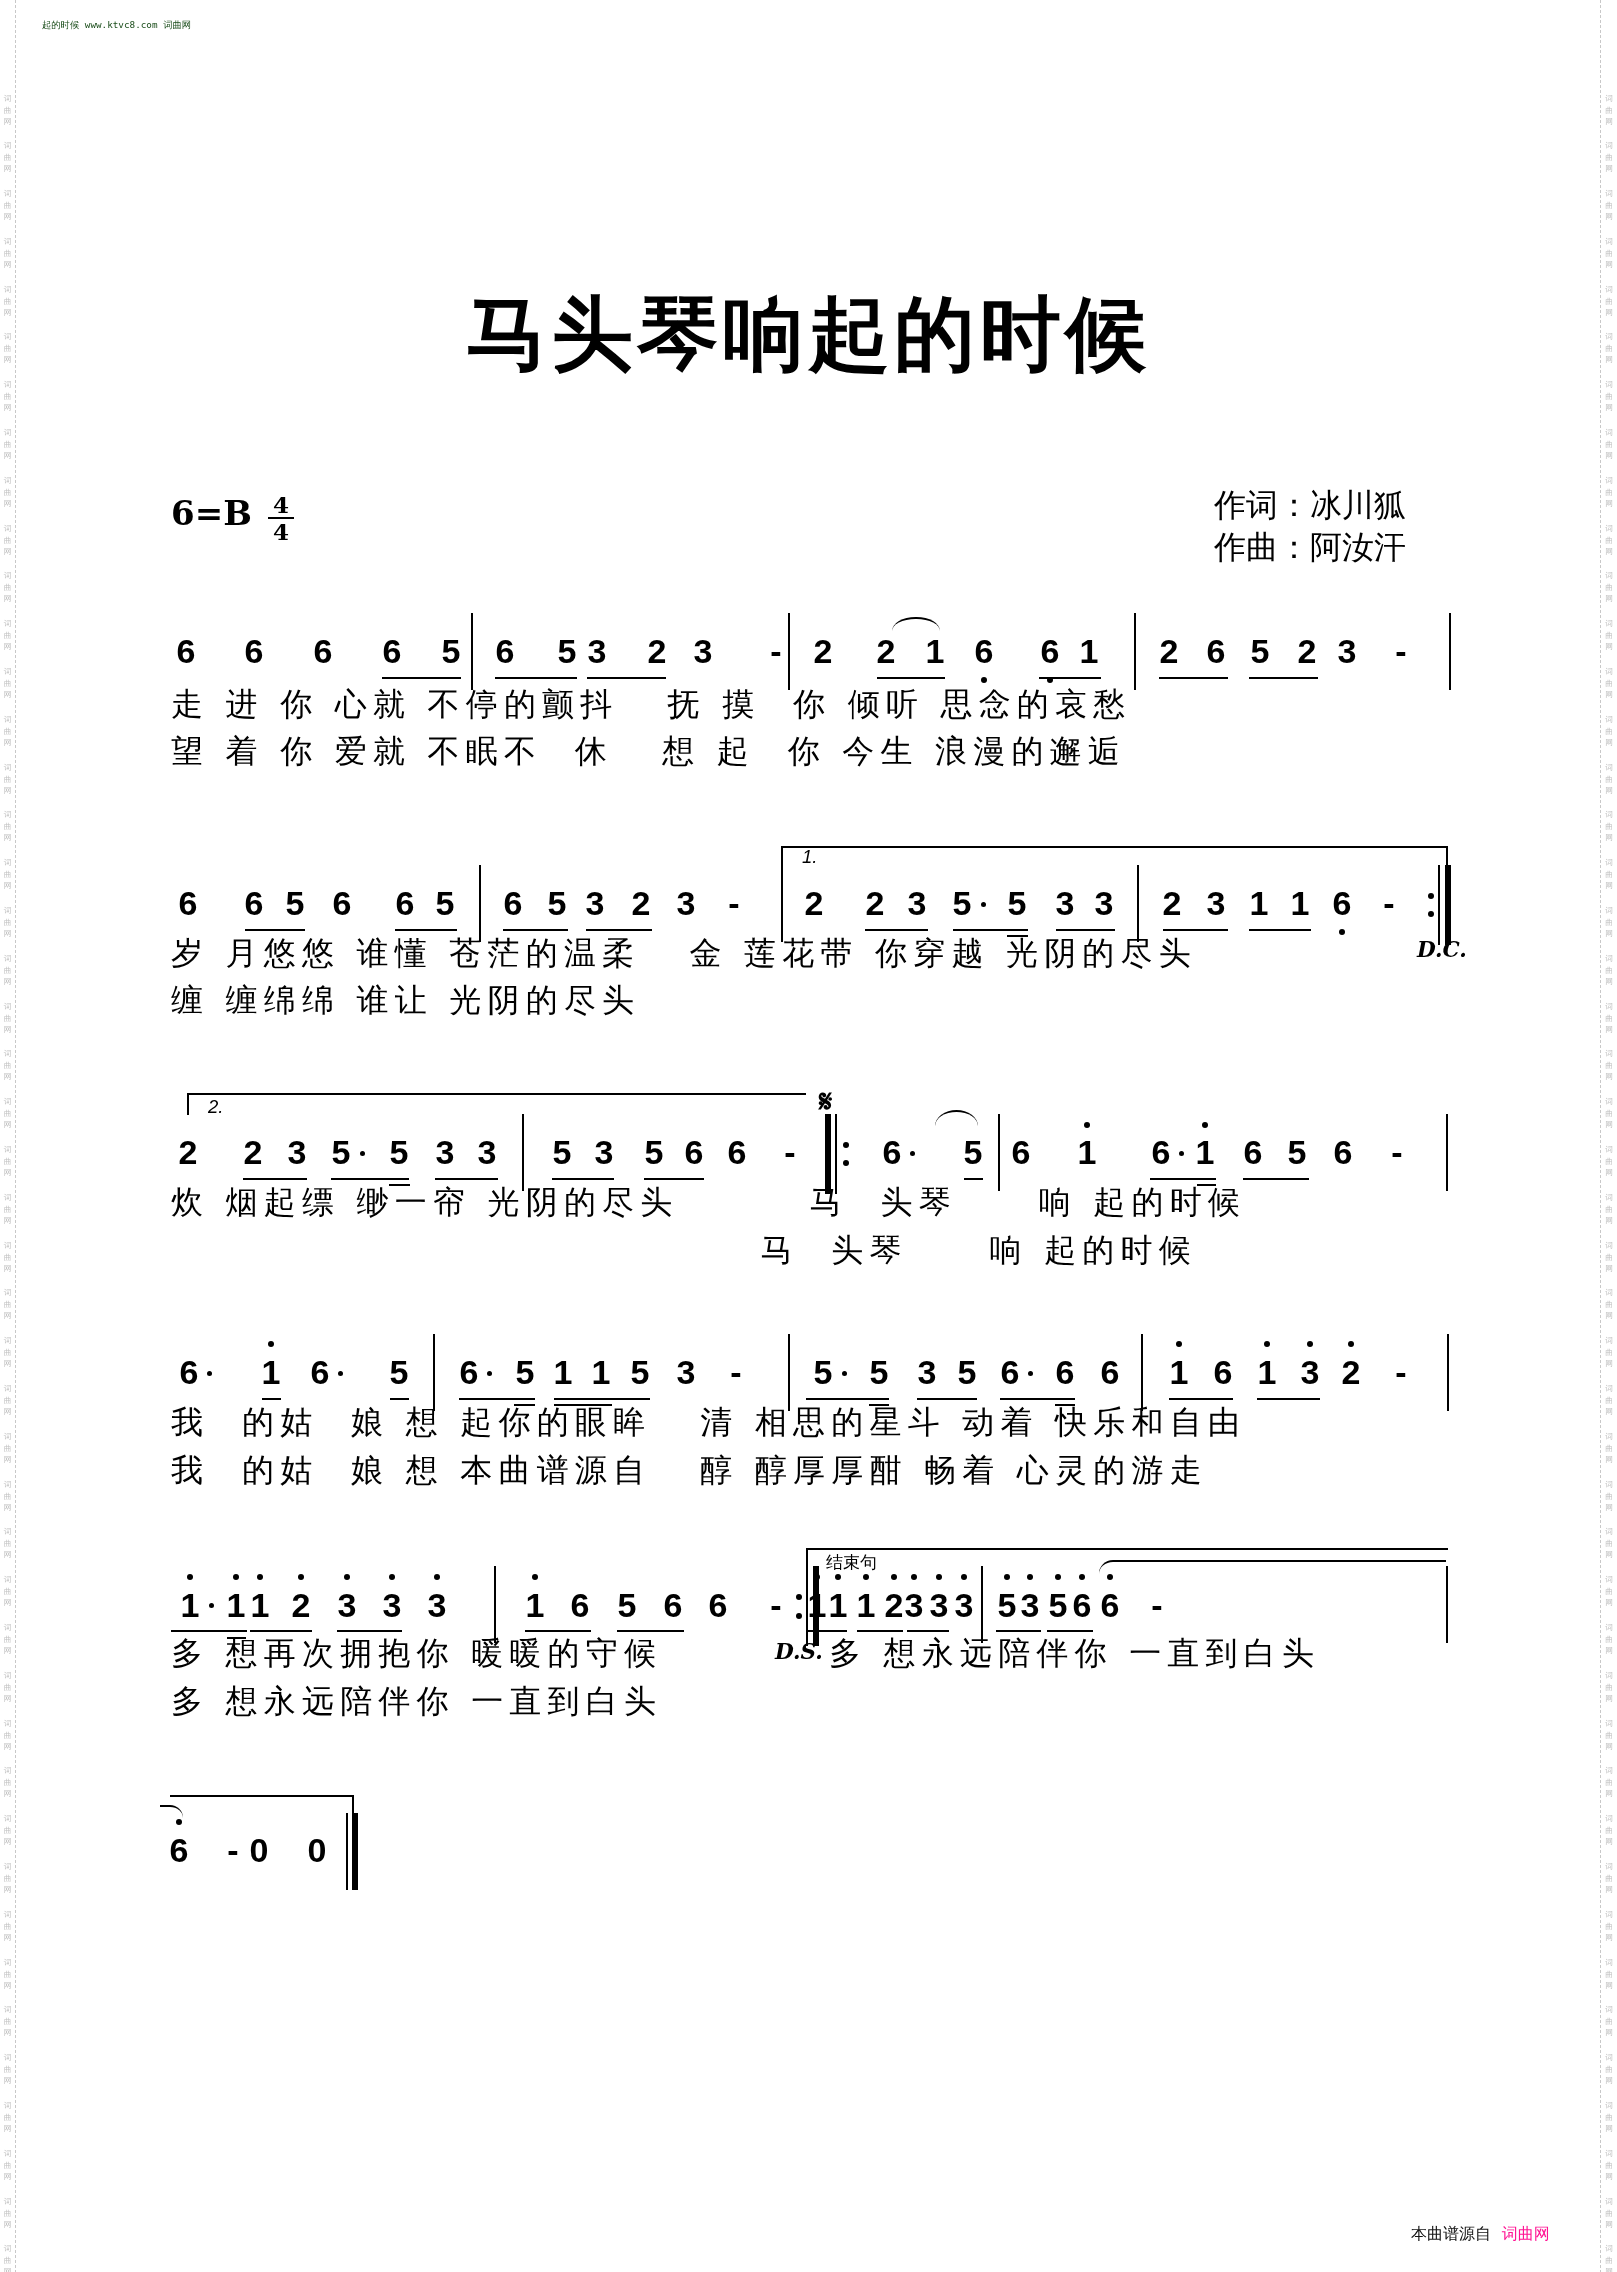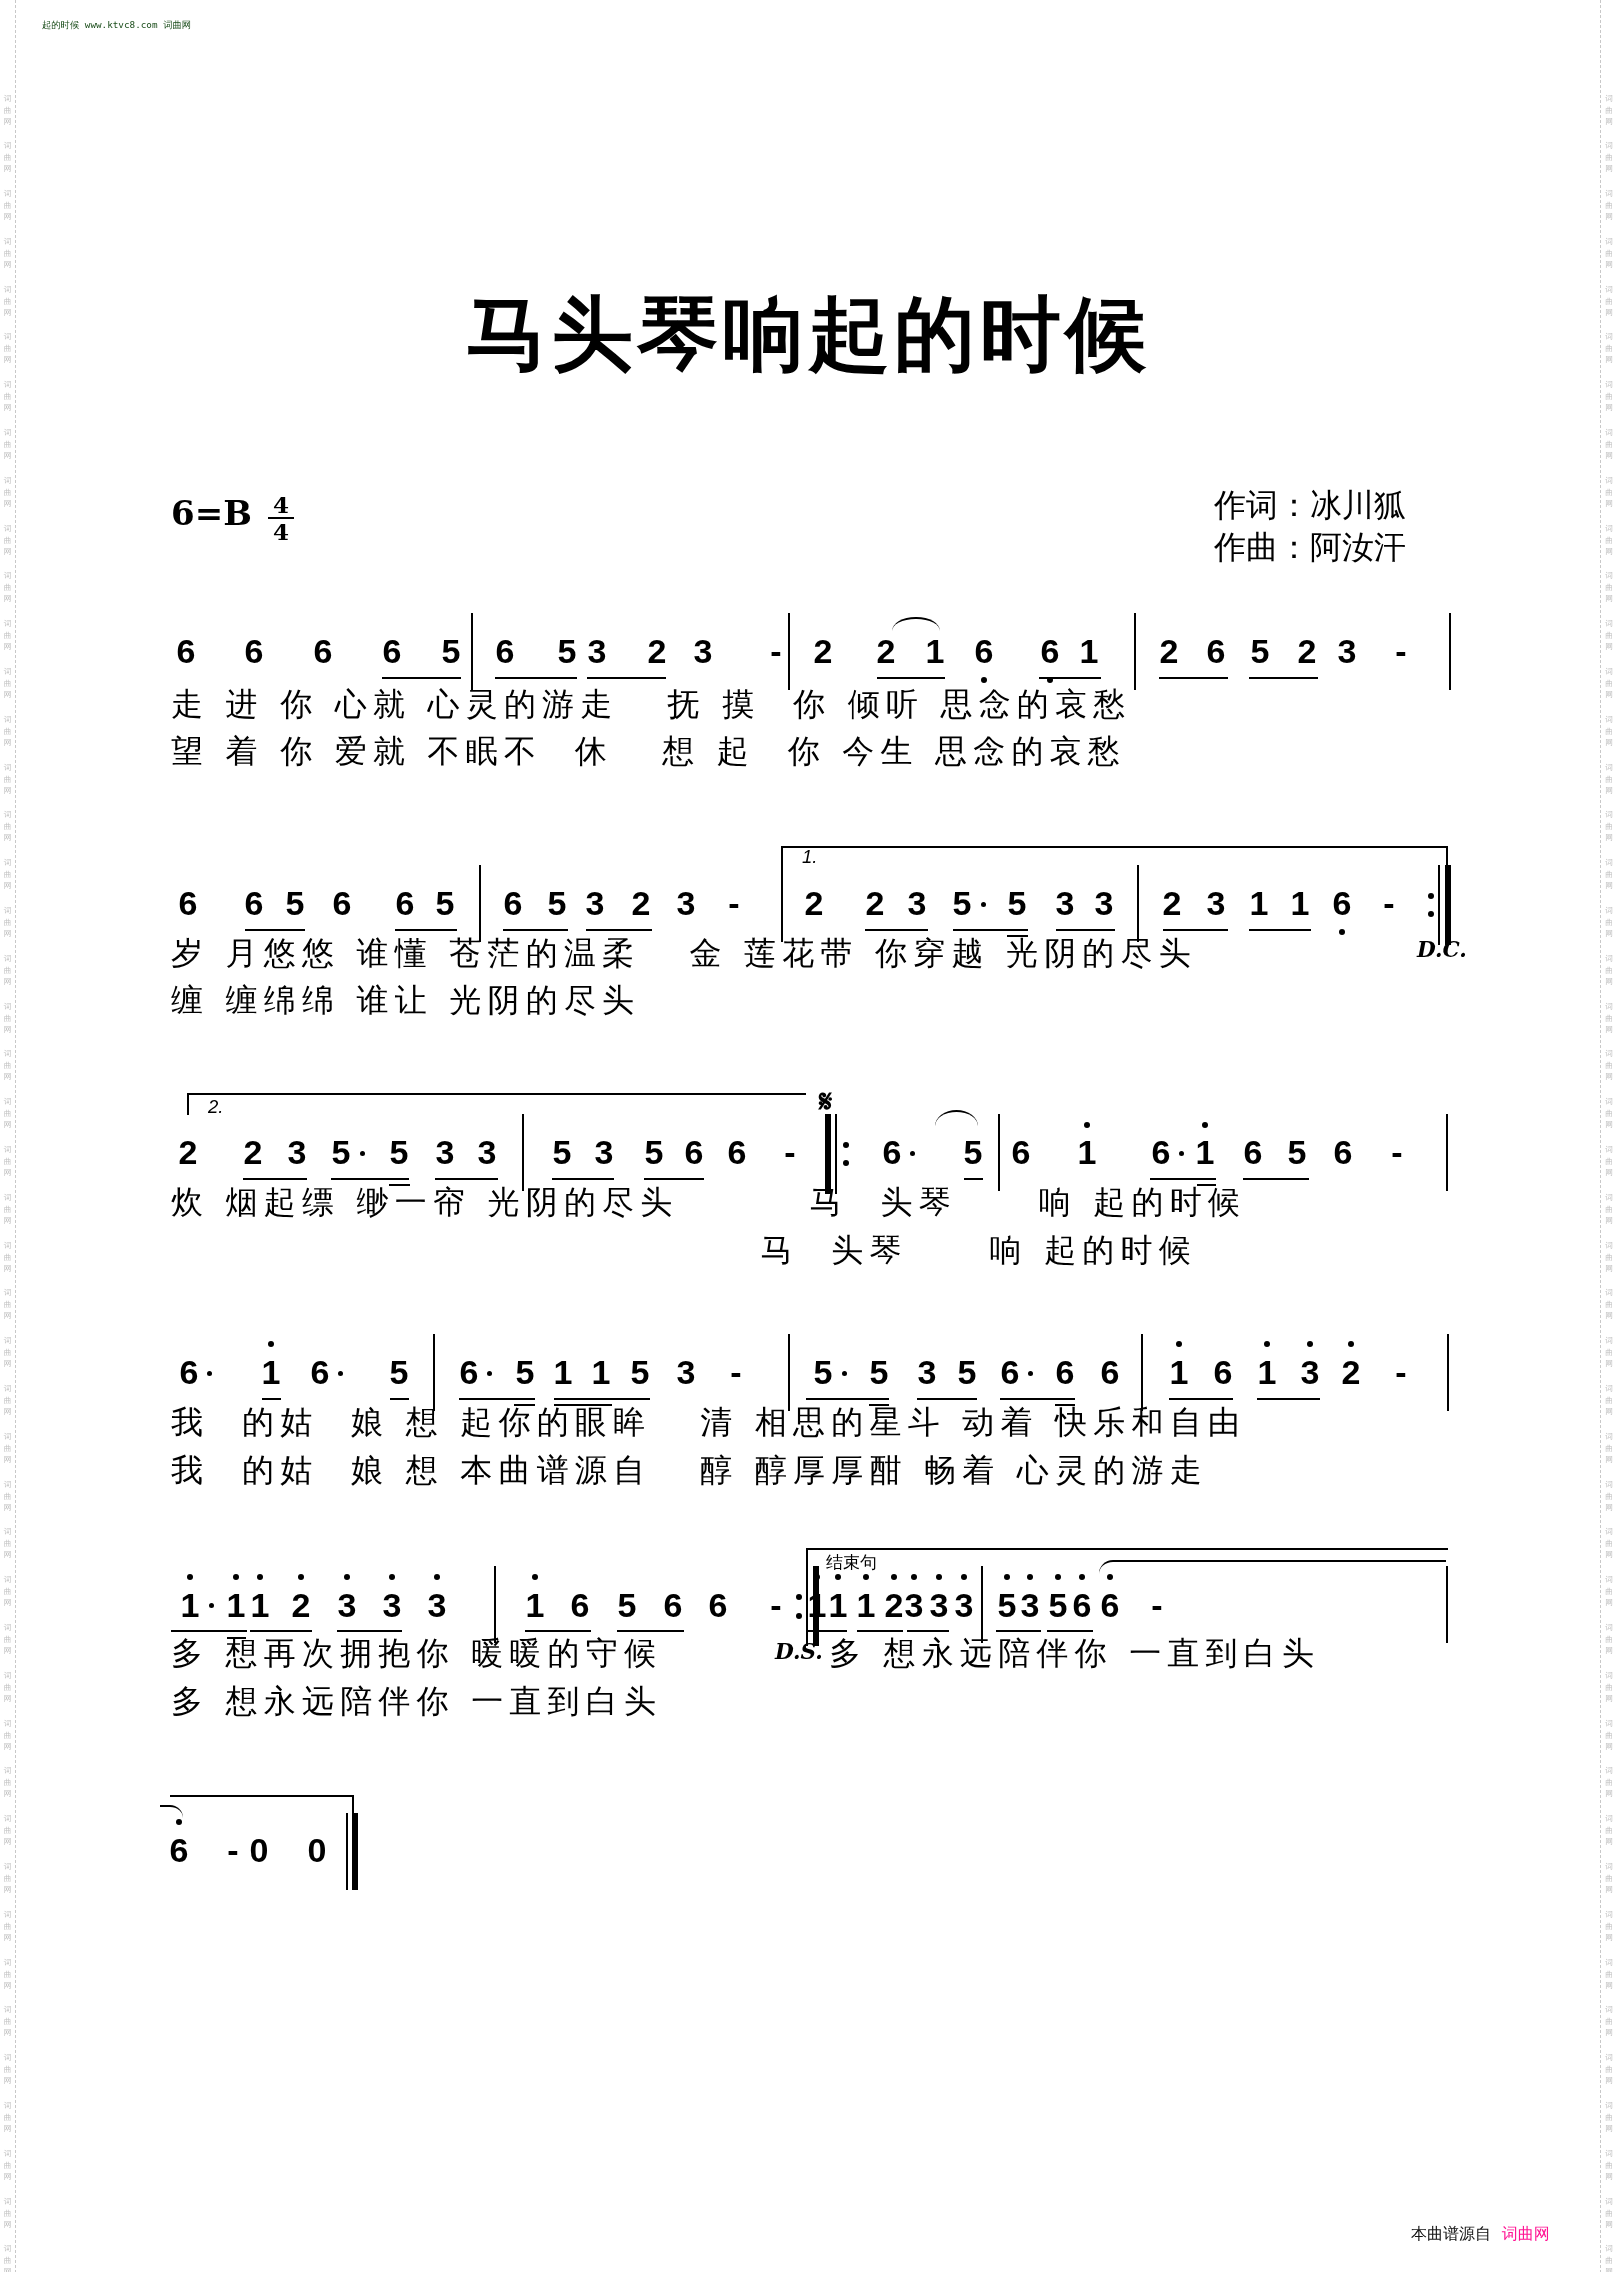--- a/index.html
+++ b/index.html
@@ -363,22 +363,22 @@
     <div class="bl" style="left: 1134px; top: 613px; height: 77px;"></div>
     <div class="n" style="left: 1156px; top: 632px;">2</div>
     <div class="n" style="left: 1203px; top: 632px;">6</div>
     <div class="n" style="left: 1247px; top: 632px;">5</div>
     <div class="n" style="left: 1294px; top: 632px;">2</div>
     <div class="n" style="left: 1334px; top: 632px;">3</div>
     <div class="ul" style="left: 1159px; top: 677px; width: 69px;"></div>
     <div class="ul" style="left: 1249px; top: 677px; width: 69px;"></div>
     <div class="n" style="left: 1388px; top: 632px;">-</div>
     <div class="bl" style="left: 1449px; top: 613px; height: 77px;"></div>
-    <div class="ly" style="left: 171px; top: 685px;">走 进 你 心就 心灵的游走   抚 摸  你 倾听 思念的哀愁</div>
-    <div class="ly" style="left: 171px; top: 732px;">望 着 你 爱就 不眠不  休   想 起  你 今生 思念的哀愁</div>
+    <div class="ly" style="left: 171px; top: 685px;">走 进 你 心就 不停的颤抖   抚 摸  你 倾听 思念的哀愁</div>
+    <div class="ly" style="left: 171px; top: 732px;">望 着 你 爱就 不眠不  休   想 起  你 今生 浪漫的邂逅</div>
     <div class="n" style="left: 175px; top: 884px;">6</div>
     <div class="n" style="left: 241px; top: 884px;">6</div>
     <div class="n" style="left: 282px; top: 884px;">5</div>
     <div class="n" style="left: 329px; top: 884px;">6</div>
     <div class="n" style="left: 392px; top: 884px;">6</div>
     <div class="n" style="left: 432px; top: 884px;">5</div>
     <div class="ul" style="left: 245px; top: 929px; width: 60px;"></div>
     <div class="ul" style="left: 395px; top: 929px; width: 62px;"></div>
     <div class="bl" style="left: 479px; top: 865px; height: 77px;"></div>
     <div class="n" style="left: 500px; top: 884px;">6</div>

